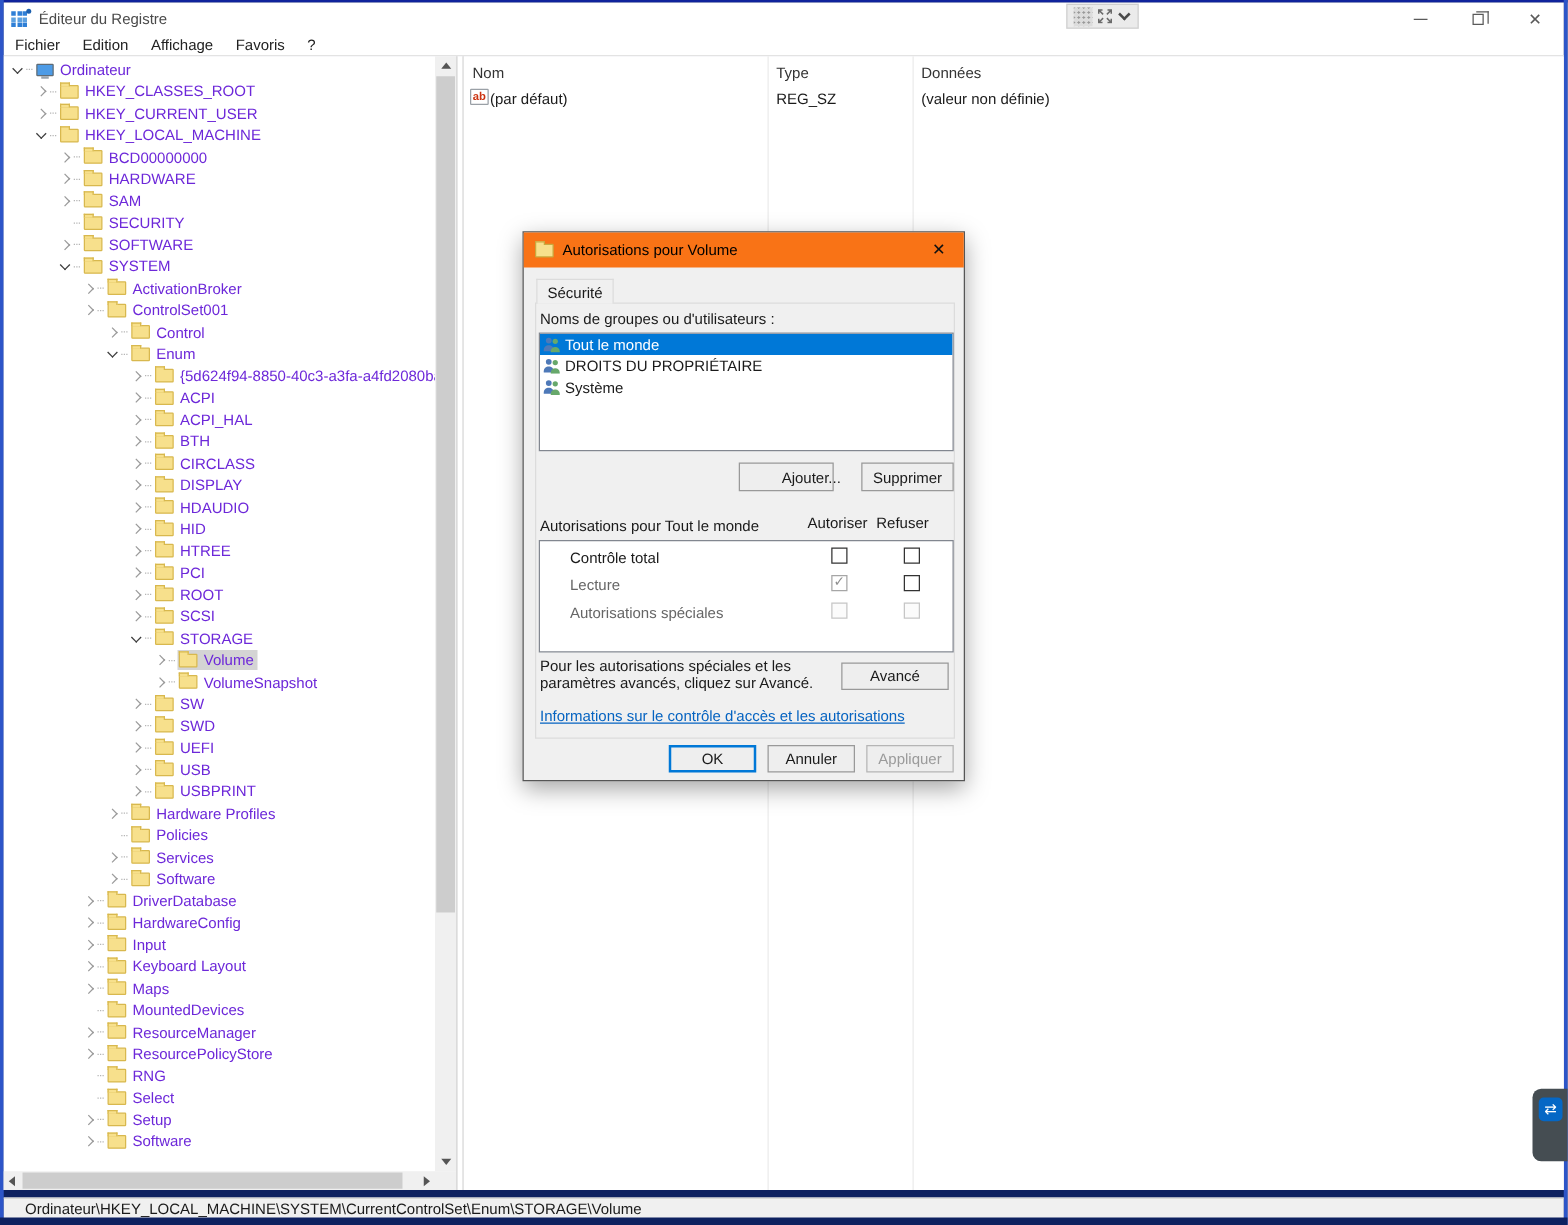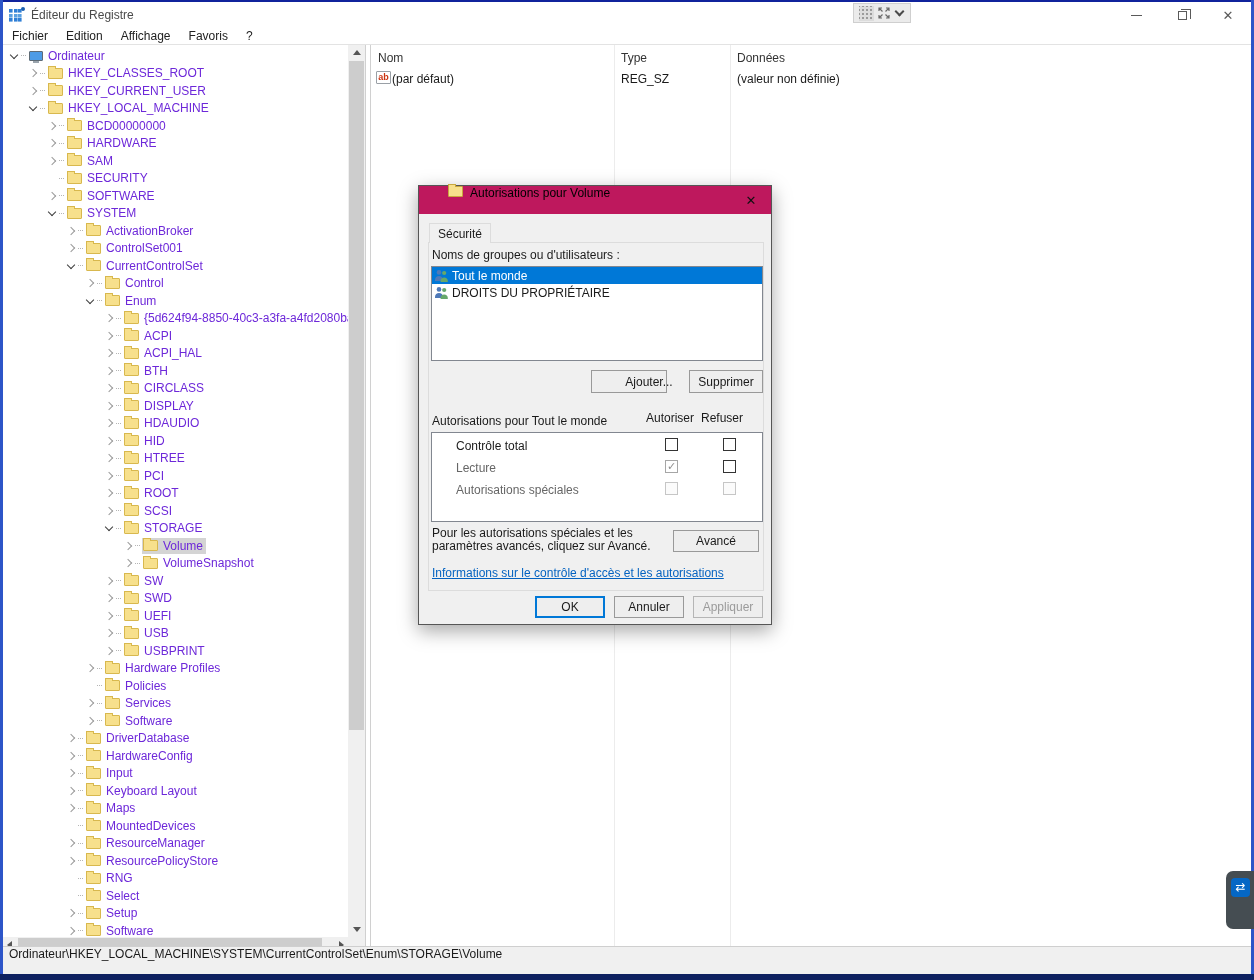--- a/index.html
+++ b/index.html
@@ -74,25 +74,25 @@
   .grid-line{position:absolute;top:0;bottom:0;width:1px;background:#ececec;}
   .gl-1{left:243px;} .gl-2{left:359px;}
   .col-header{position:absolute;top:6px;color:#333;}
   .c-nom{left:7px;} .c-type{left:250px;} .c-donnees{left:366px;}
   .value-row{position:absolute;top:26px;left:0;right:0;height:18px;}
   .vcell{position:absolute;top:1px;}
   .v-name{left:21px;} .v-type{left:250px;} .v-data{left:366px;}
   .ab-icon{position:absolute;left:5px;top:0;width:15px;height:13px;border:1px solid #9aa0a6;background:#fff;color:#cc3311;font-weight:bold;font-size:9px;line-height:11px;text-align:center;border-radius:1px;}
 
   
-  .statusbar{position:absolute;left:3px;right:3px;bottom:6px;height:28px;background:#f0f0f0;border-top:1px solid #cfcfcf;display:flex;align-items:flex-start;padding-left:6px;}
+  .statusbar{position:absolute;left:3px;right:3px;bottom:6px;height:16px;background:#f0f0f0;border-top:1px solid #cfcfcf;display:flex;align-items:center;padding-left:17px;}
 
   
   .dialog{position:absolute;left:418px;top:185px;width:354px;height:440px;background:#f0f0f0;border:1px solid #565656;box-shadow:0 6px 18px rgba(0,0,0,.35);}
-  .dlg-titlebar{position:absolute;top:0;left:0;right:0;height:28px;background:#be185d;display:flex;padding-left:20px;}
+  .dlg-titlebar{position:absolute;top:0;left:0;right:0;height:28px;background:#f97316;display:flex;align-items:center;}
   .dlg-folder{width:15px;height:11px;background:#f7e08c;border:1px solid #c9a83e;border-radius:1px;position:relative;margin:0 7px 0 9px;}
   .dlg-folder::before{content:"";position:absolute;top:-3px;left:-1px;width:6px;height:2px;background:#f7e08c;border:1px solid #c9a83e;border-bottom:none;}
   .dlg-title{color:#000;}
   .dlg-close{position:absolute;right:0;top:0;width:40px;height:28px;display:flex;align-items:center;justify-content:center;color:#111;font-size:13px;}
   .tab{position:absolute;top:37px;left:10px;height:20px;padding:0 8px;background:#f0f0f0;border:1px solid #dcdcdc;border-bottom:none;z-index:2;display:flex;align-items:center;}
   .tab-page{position:absolute;top:56px;left:9px;width:336px;height:349px;border:1px solid #dcdcdc;background:#f0f0f0;}
   .lbl-groups{position:absolute;top:62px;left:13px;}
   .group-list{position:absolute;top:80px;left:12px;width:332px;height:95px;background:#fff;border:1px solid #828790;overflow:hidden;}
   .group-row{height:17px;display:flex;align-items:center;padding-left:2px;}
   .group-row.selected{background:#0078d7;color:#fff;}
@@ -295,31 +295,20 @@
             <span class="expander collapsed">
               <span class="chev"></span>
             </span>
             <span class="stub"></span>
             <span class="sel-wrap">
               <span class="folder-icon"></span>
               <span class="tree-label">ControlSet001</span>
             </span>
           </div>
           <div class="tree-row">
-            <span class="tree-indent" style="width: 61px;"></span>
-            <span class="expander expanded">
-              <span class="chev"></span>
-            </span>
-            <span class="stub"></span>
-            <span class="sel-wrap">
-              <span class="folder-icon"></span>
-              <span class="tree-label">CurrentControlSet</span>
-            </span>
-          </div>
-          <div class="tree-row">
             <span class="tree-indent" style="width: 80px;"></span>
             <span class="expander collapsed">
               <span class="chev"></span>
             </span>
             <span class="stub"></span>
             <span class="sel-wrap">
               <span class="folder-icon"></span>
               <span class="tree-label">Control</span>
             </span>
           </div>
@@ -777,20 +766,29 @@
           <span>Tout le monde</span>
         </div>
         <div class="group-row">
           <svg class="users-icon" width="15" height="13" viewBox="0 0 15 13">
             <circle cx="5" cy="3.4" r="2.3" fill="#4e79b8"></circle>
             <path d="M1 11c0-2.5 1.8-3.9 4-3.9s4 1.4 4 3.9v1H1z" fill="#4e79b8"></path>
             <circle cx="10.2" cy="4" r="2.1" fill="#67a86b"></circle>
             <path d="M6.6 12c0-2.2 1.6-3.5 3.6-3.5 2 0 3.6 1.3 3.6 3.5v.9H6.6z" fill="#67a86b"></path>
           </svg>
           <span>DROITS DU PROPRIÉTAIRE</span>
+        </div>
+        <div class="group-row">
+          <svg class="users-icon" width="15" height="13" viewBox="0 0 15 13">
+            <circle cx="5" cy="3.4" r="2.3" fill="#4e79b8"></circle>
+            <path d="M1 11c0-2.5 1.8-3.9 4-3.9s4 1.4 4 3.9v1H1z" fill="#4e79b8"></path>
+            <circle cx="10.2" cy="4" r="2.1" fill="#67a86b"></circle>
+            <path d="M6.6 12c0-2.2 1.6-3.5 3.6-3.5 2 0 3.6 1.3 3.6 3.5v.9H6.6z" fill="#67a86b"></path>
+          </svg>
+          <span>Système</span>
         </div>
       </div>
     <div class="btn btn-add">Ajouter...</div>
     <div class="btn btn-remove">Supprimer</div>
     <div class="lbl-perm">Autorisations pour Tout le monde</div>
     <div class="hdr-allow">Autoriser</div>
     <div class="hdr-deny">Refuser</div>
     <div class="perm-box">
         <div class="perm-row">
           <span class="perm-label dark">Contrôle total</span>

